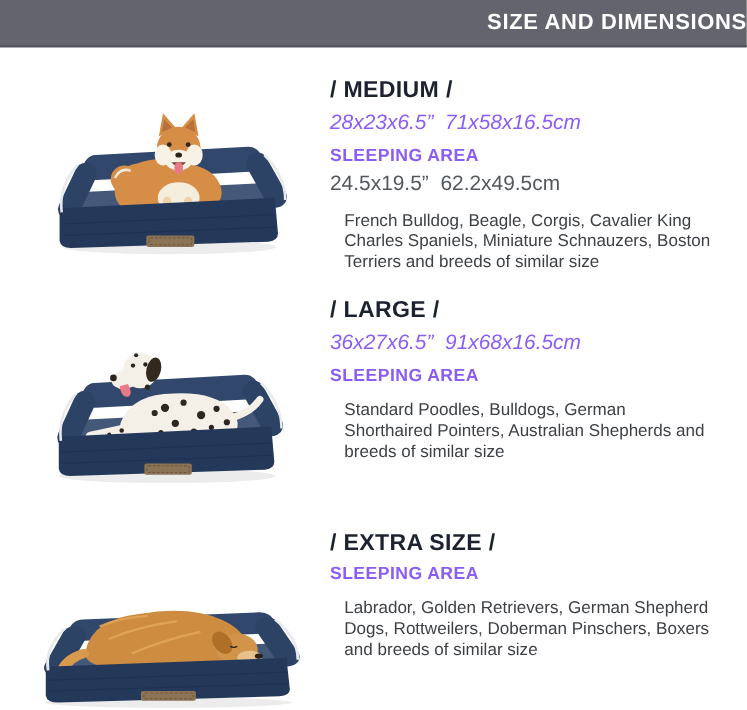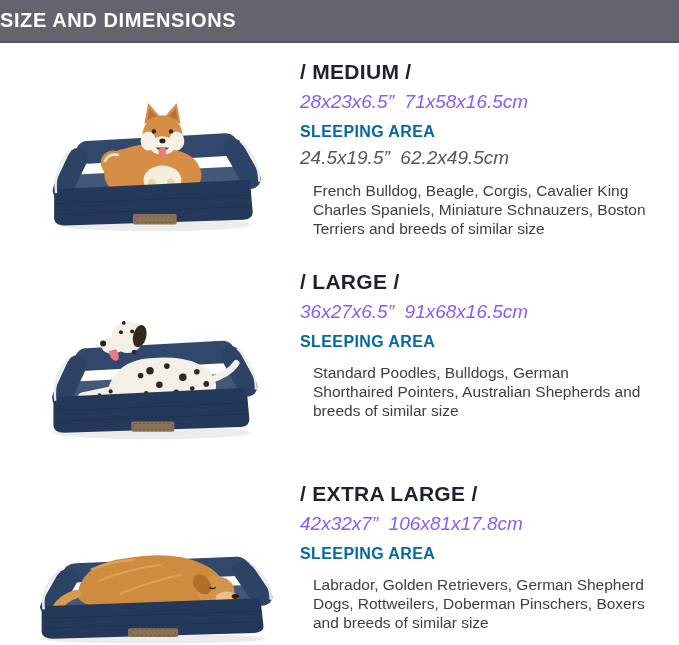--- a/index.html
+++ b/index.html
@@ -1,25 +1,25 @@
 <!DOCTYPE html>
 <html><head>
 <meta charset="utf-8">
 <style>
   html,body{margin:0;padding:0;background:#fff;}
   .page{position:relative;width:679px;height:645px;background:#ffffff;overflow:hidden;
         font-family:"Liberation Sans", sans-serif;}
   .header{position:absolute;left:0;top:0;width:679px;height:41px;background:#64646e;
-          border-bottom:2px solid #55555f;display:flex;align-items:center;justify-content:flex-start;}
+          border-bottom:2px solid #55555f;display:flex;align-items:center;justify-content:flex-end;}
   .header-title{color:#ffffff;font-weight:bold;font-size:20px;letter-spacing:0.6px;}
   .section-text{position:absolute;left:300px;width:366px;color:#1d2230;}
   .size-name{font-weight:bold;font-size:21px;color:#1d2230;letter-spacing:0.3px;margin:0 0 7px 0;}
   .dims{font-style:italic;font-size:19px;color:#8b5cf6;margin:0 0 10px 0;white-space:pre-wrap;}
-  .sleep-label{font-weight:bold;font-size:16px;color:#0369a1;letter-spacing:0.4px;margin:0 0 6px 0;}
-  .sleep-dims{font-style:italic;font-size:19px;color:#53585d;margin:0 0 11px 0;white-space:pre-wrap;}
+  .sleep-label{font-weight:bold;font-size:16px;color:#8b5cf6;letter-spacing:0.4px;margin:0 0 6px 0;}
+  .sleep-dims{font-size:19px;color:#53585d;margin:0 0 11px 0;white-space:pre-wrap;}
   .breeds{font-size:15.5px;line-height:1.22;color:#3d4145;margin:13px;}
   .photo{position:absolute;}
 </style>
 </head>
 <body>
 
 <div class="page">
 
   <div class="header">
     <span class="header-title">SIZE AND DIMENSIONS</span>
@@ -57,21 +57,21 @@
       <path d="M206,70 L224,102" stroke="#2d4366" stroke-width="21" stroke-linecap="round" fill="none"></path>
       <path d="M17,113 L223,103 L226,137 Q226,144 217,145 L28,151 Q18,151 17,144 Z" fill="#24385a"></path>
       <path d="M19,128 L224,119 M20,139 L224,131" stroke="#1c2d4a" stroke-width="1" fill="none" opacity="0.6"></path>
       <path d="M34,72 Q16,92 19,117" stroke="#e8eaee" stroke-width="2.5" fill="none"></path>
       <path d="M213,62 Q233,82 233,105" stroke="#e8eaee" stroke-width="2.5" fill="none"></path>
       <rect x="100" y="139" width="46" height="11" rx="2" fill="#8b7355"></rect>
       <rect x="102.5" y="141.2" width="41" height="6.6" rx="1.5" fill="none" stroke="#6b573d" stroke-width="1" stroke-dasharray="2.5 1.8"></rect>
     </g>
   </svg>
 
-  <div class="section-text" style="top:60px;">
+  <div class="section-text" style="top:70px;">
     <p class="size-name">/ MEDIUM /</p>
     <p class="dims">28x23x6.5”  71x58x16.5cm</p>
     <p class="sleep-label">SLEEPING AREA</p>
     <p class="sleep-dims">24.5x19.5”  62.2x49.5cm</p>
     <p class="breeds">French Bulldog, Beagle, Corgis, Cavalier King Charles Spaniels, Miniature Schnauzers, Boston Terriers and breeds of similar size</p>
   </div>
 
   <svg class="photo" style="left:28px;top:292px;" width="244" height="150" viewBox="0 0 240 160">
     <g>
       <ellipse cx="122" cy="150" rx="105" ry="7" fill="#ececec"></ellipse>
@@ -150,19 +150,18 @@
       <path d="M15,111 L225,101 L228,136 Q228,143 219,144 L26,151 Q16,151 15,143 Z" fill="#24385a"></path>
       <path d="M17,126 L226,117 M18,138 L226,130" stroke="#1c2d4a" stroke-width="1" fill="none" opacity="0.6"></path>
       <path d="M32,68 Q14,88 17,115" stroke="#e8eaee" stroke-width="2.5" fill="none"></path>
       <path d="M215,58 Q235,78 235,103" stroke="#e8eaee" stroke-width="2.5" fill="none"></path>
       <rect x="98" y="138" width="48" height="11" rx="2" fill="#8b7355"></rect>
       <rect x="100.5" y="140.2" width="43" height="6.6" rx="1.5" fill="none" stroke="#6b573d" stroke-width="1" stroke-dasharray="2.5 1.8"></rect>
     </g>
   </svg>
 
   <div class="section-text" style="top:482px;">
-    <p class="size-name">/ EXTRA LARGE /</p>
-    <p class="dims">42x32x7”  106x81x17.8cm</p>
+    <p class="size-name">/ EXTRA SIZE /</p>
     <p class="sleep-label">SLEEPING AREA</p>
     <p class="breeds">Labrador, Golden Retrievers, German Shepherd Dogs, Rottweilers, Doberman Pinschers, Boxers and breeds of similar size</p>
   </div>
 
 </div>
 
 </body></html>

